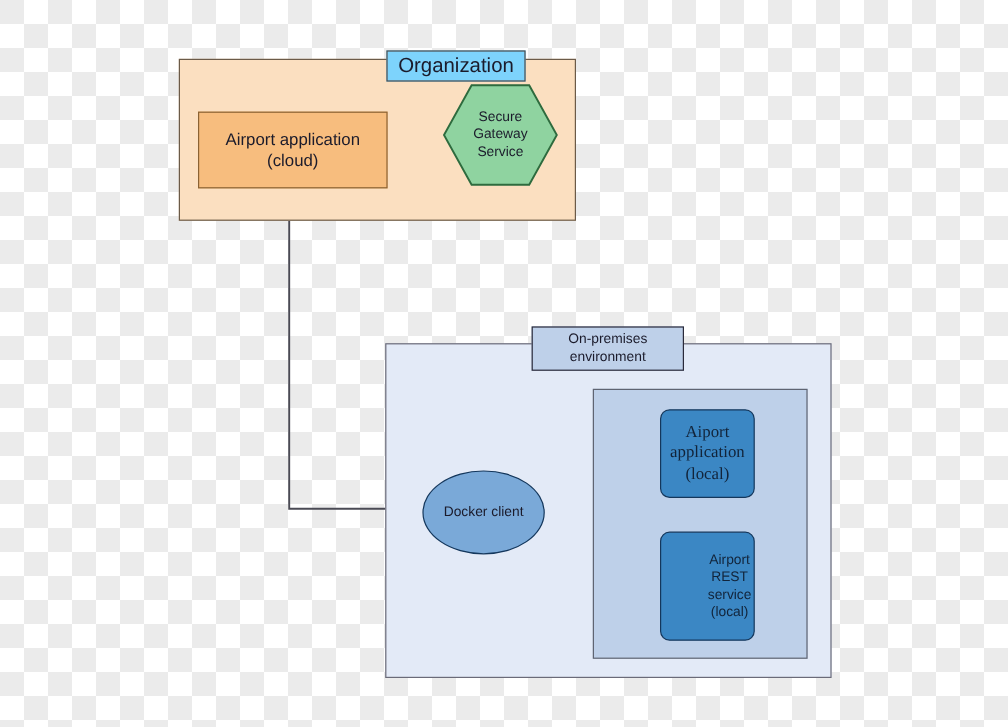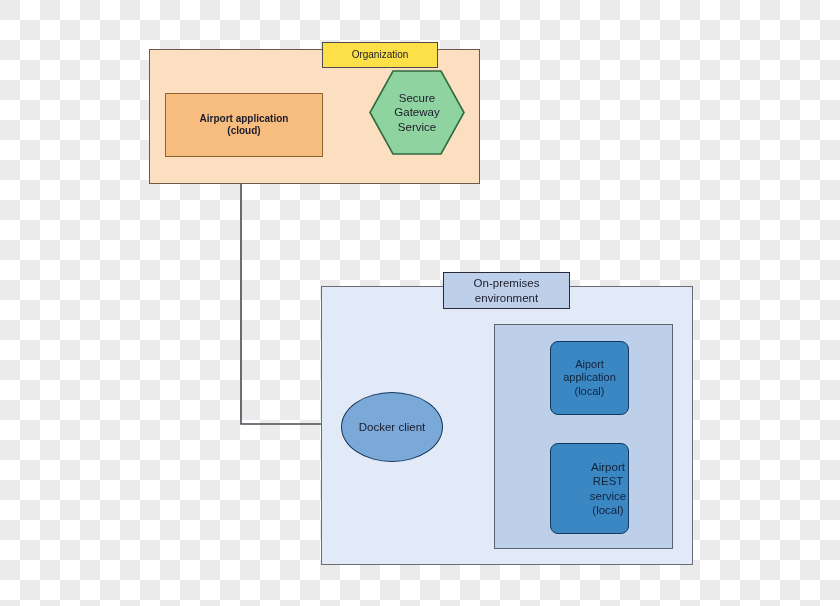--- a/index.html
+++ b/index.html
@@ -18,28 +18,27 @@
         align-items:center;justify-content:center;text-align:center;
         line-height:1.22;color:#1b1b2b;}
 
   
   .org-group{
     left:149px;top:49px;width:331px;height:135px;
     background:#fbdfc0;border:1.5px solid #6b5a48;
   }
   .org-label{
     left:322px;top:42px;width:116px;height:26px;
-    background:#fde047;border:1.5px solid #4c4c4c;
-    font-size:10px;
+    background:#7dd3fc;border:1.5px solid #4c4c4c;
+    font-size:17px;
   }
   .airport-cloud{
     left:165px;top:93px;width:158px;height:64px;
     background:#f7bd7e;border:1.5px solid #8a6233;
-    font-size:10px;
-    font-weight:bold;
+    font-size:14px;
   }
   .hexagon-wrap{
     left:369px;top:70px;width:96px;height:85px;
     background:transparent;border:none;
   }
   .hexagon-wrap svg{position:absolute;left:0;top:0;}
   .hexagon-wrap .hex-text{
     position:relative;z-index:2;font-size:11.5px;color:#1b1b2b;
     width:100%;text-align:center;
   }
@@ -55,32 +54,32 @@
   .onprem-group{
     left:321px;top:286px;width:372px;height:279px;
     background:#e3eaf7;border:1.5px solid #6a6a78;
   }
   .onprem-label{
     left:443px;top:272px;width:127px;height:37px;
     background:#bed0e9;border:1.5px solid #2a2a3a;
     font-size:11.5px;
   }
   .docker-ellipse{
-    left:341px;top:392px;width:102px;height:70px;
+    left:352px;top:392px;width:102px;height:70px;
     background:#7aa9d8;border:1.5px solid #14375c;border-radius:50%;
     font-size:11.5px;
   }
   .inner-group{
     left:494px;top:324px;width:179px;height:225px;
     background:#bed0e9;border:1.5px solid #5f6472;
   }
   .aiport-local{
     left:550px;top:341px;width:79px;height:74px;
     background:#3b87c4;border:1.5px solid #14375c;border-radius:8px;
-    font-size:11px;color:#12243a;
+    font-size:14px;color:#12243a;font-family:Liberation Serif, serif;
   }
   .airport-rest{
     left:550px;top:443px;width:79px;height:91px;
     background:#3b87c4;border:1.5px solid #14375c;border-radius:8px;
     font-size:11.5px;color:#12243a;padding-left:37px;
   }
 
   
   .wires{position:absolute;left:0;top:0;width:840px;height:606px;
          pointer-events:none;}

